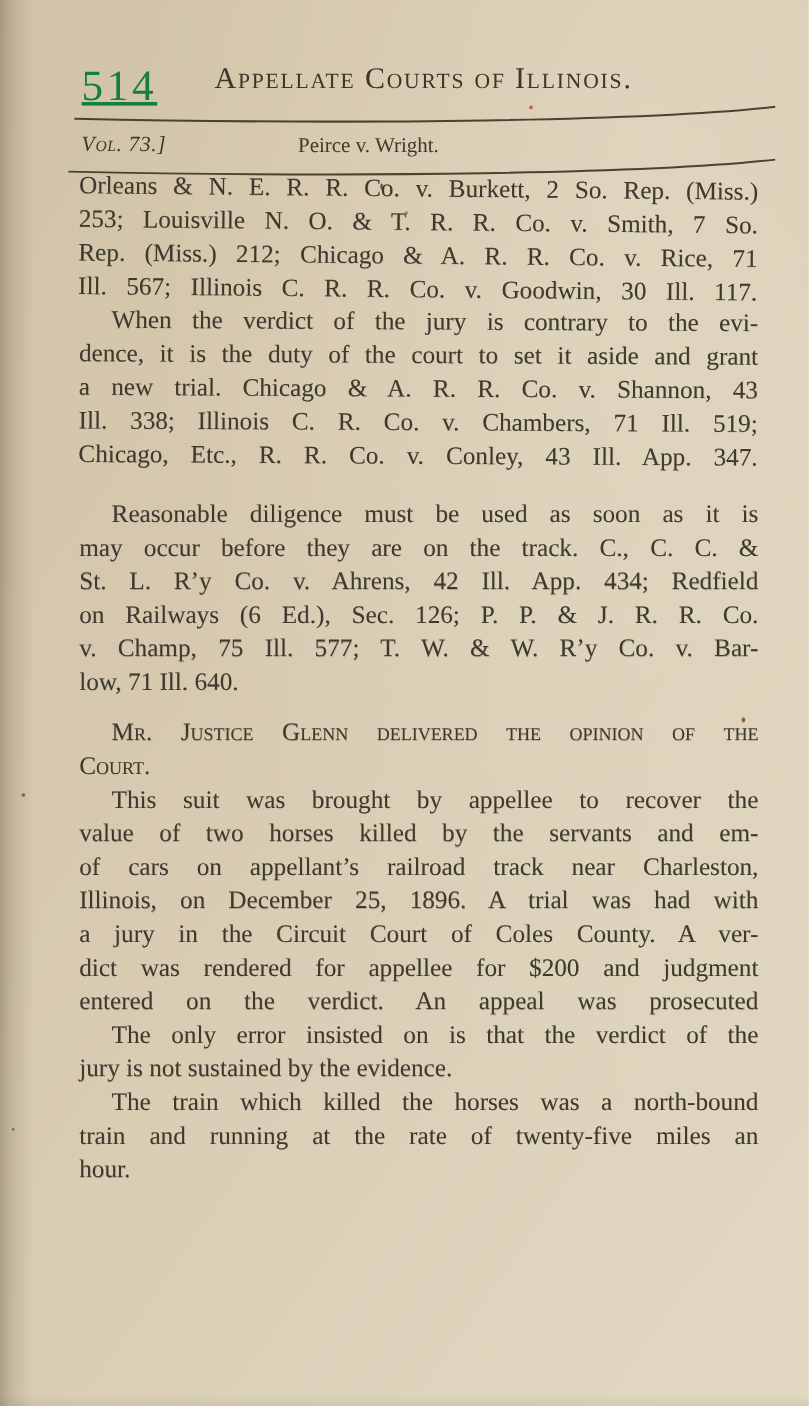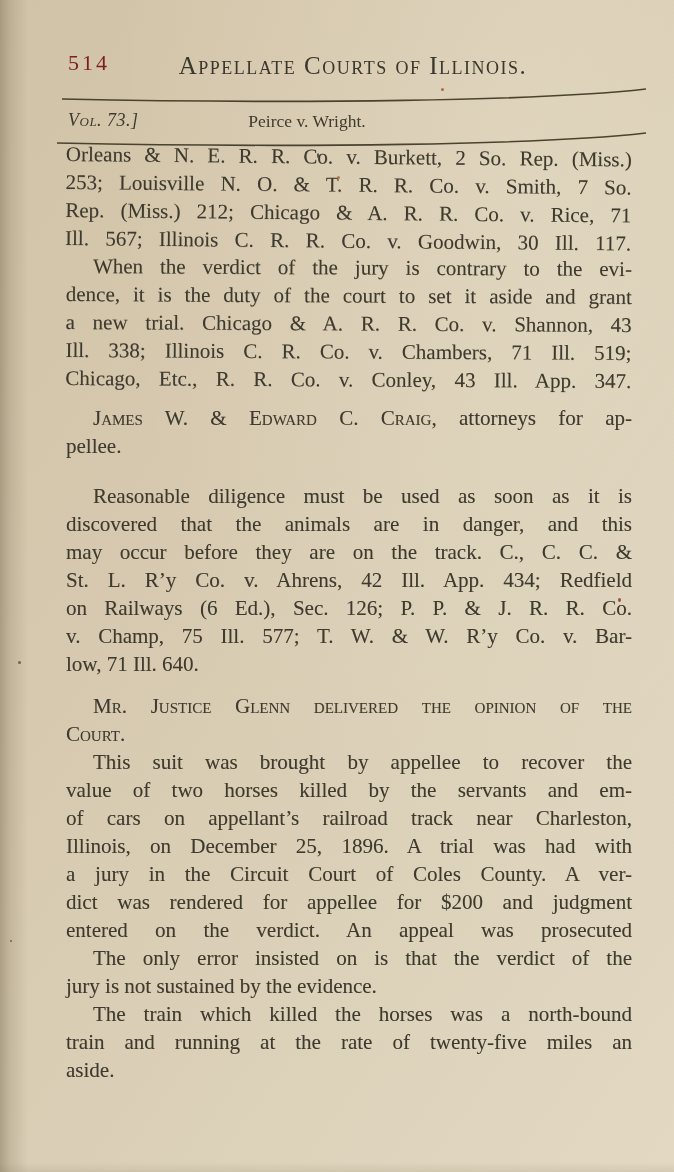--- a/index.html
+++ b/index.html
@@ -19,21 +19,21 @@
     background: linear-gradient(90deg, rgba(110,97,72,0.42) 0%, rgba(110,97,72,0.20) 35%, rgba(110,97,72,0.0) 100%);
     pointer-events: none;
   }
   .edge-bottom {
     position: absolute; left: 0; right: 0; bottom: 0; height: 10px;
     background: linear-gradient(0deg, rgba(110,97,72,0.12), rgba(110,97,72,0));
     pointer-events: none;
   }
   .page-number {
     position: absolute; left: 68px; top: 50px;
-    font-size: 22px; letter-spacing: 3px; color: #7f1d1d;
+    font-size: 36px; letter-spacing: 3px; color: #15803d; text-decoration: underline;
   }
   .running-title {
     position: absolute; left: 50%; top: 52px;
     transform: translateX(-50%); margin-left: 16px;
     font-variant: small-caps; font-size: 25px; letter-spacing: 1.5px;
     white-space: nowrap; color: #3b372b;
   }
   .vol-label {
     position: absolute; left: 68px; top: 110px;
     font-variant: small-caps; font-size: 18px; letter-spacing: 0.5px; font-style: italic;
@@ -94,27 +94,22 @@
       <span class="line">Rep. (Miss.) 212; Chicago &amp; A. R. R. Co. v. Rice, 71</span>
       <span class="line last">Ill. 567; Illinois C. R. R. Co. v. Goodwin, 30 Ill. 117.</span>
     </div>
     <div class="para indent jlast">
       <span class="line first">When the verdict of the jury is contrary to the evi-</span>
       <span class="line">dence, it is the duty of the court to set it aside and grant</span>
       <span class="line">a new trial. Chicago &amp; A. R. R. Co. v. Shannon, 43</span>
       <span class="line">Ill. 338; Illinois C. R. Co. v. Chambers, 71 Ill. 519;</span>
       <span class="line last">Chicago, Etc., R. R. Co. v. Conley, 43 Ill. App. 347.</span>
     </div>
-    <div class="para indent gap-small">
-      <span class="line first"><span class="sc">James W. &amp; Edward C. Craig,</span><span> attorneys for ap-</span></span>
-      <span class="line last">pellee.</span>
-    </div>
     <div class="para indent gap-large">
       <span class="line first">Reasonable diligence must be used as soon as it is</span>
-      <span class="line">discovered that the animals are in danger, and this</span>
       <span class="line">may occur before they are on the track. C., C. C. &amp;</span>
       <span class="line">St. L. R’y Co. v. Ahrens, 42 Ill. App. 434; Redfield</span>
       <span class="line">on Railways (6 Ed.), Sec. 126; P. P. &amp; J. R. R. Co.</span>
       <span class="line">v. Champ, 75 Ill. 577; T. W. &amp; W. R’y Co. v. Bar-</span>
       <span class="line last">low, 71 Ill. 640.</span>
     </div>
     <div class="para indent gap-medium sc">
       <span class="line first">Mr. Justice Glenn delivered the opinion of the</span>
       <span class="line last">Court.</span>
     </div>
@@ -127,21 +122,21 @@
       <span class="line">dict was rendered for appellee for $200 and judgment</span>
       <span class="line">entered on the verdict. An appeal was prosecuted</span>
     </div>
     <div class="para indent">
       <span class="line first">The only error insisted on is that the verdict of the</span>
       <span class="line last">jury is not sustained by the evidence.</span>
     </div>
     <div class="para indent">
       <span class="line first">The train which killed the horses was a north-bound</span>
       <span class="line">train and running at the rate of twenty-five miles an</span>
-      <span class="line last">aside.</span>
+      <span class="line last">hour.</span>
     </div>
   </div>
 
 <div class="speck s1"></div>
 <div class="speck s2"></div>
 <div class="speck s3"></div>
 <div class="speck s4"></div>
 <div class="speck s5"></div>
 <div class="speck s6"></div>
 

